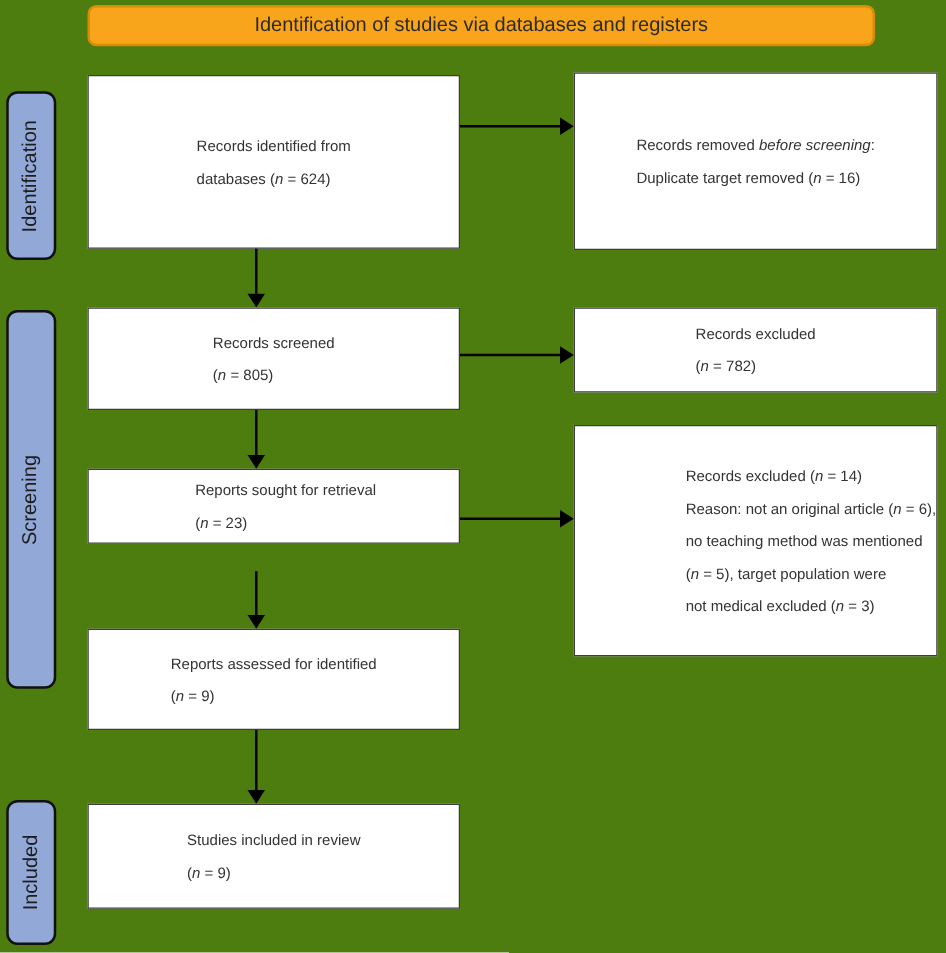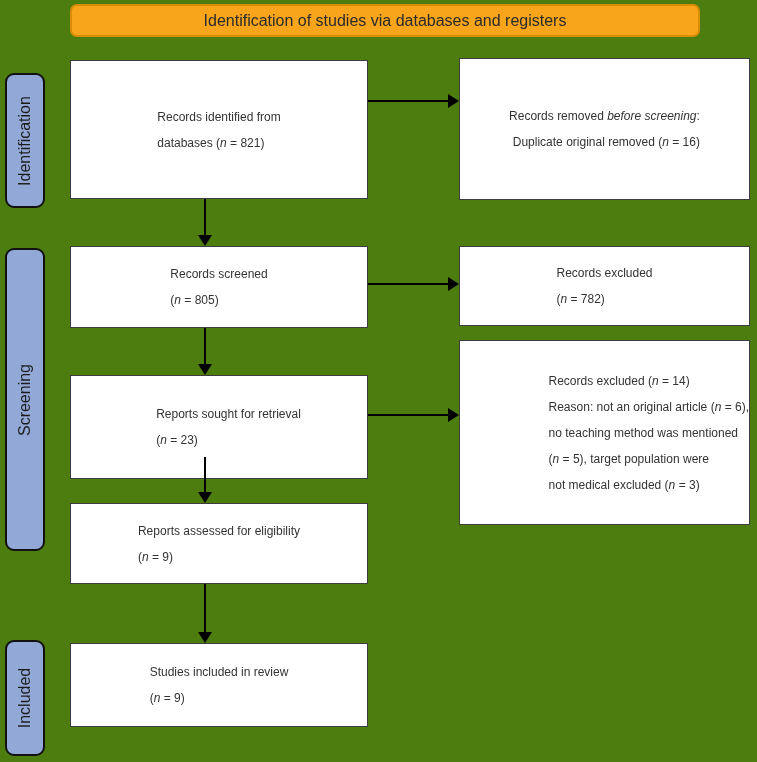--- a/index.html
+++ b/index.html
@@ -24,27 +24,27 @@
   .vtext { transform:rotate(-90deg); white-space:nowrap; font-size:16px; color:#1d1d1d; }
   .box {
     position:absolute; background:#ffffff; border:1.5px solid #3d3d3d;
     display:flex; align-items:center; justify-content:center;
     font-size:12px; line-height:26px; box-sizing:border-box;
   }
   .box .txt { text-align:left; }
   .main { left:70px; width:298px; }
   .m1 { top:60px;  height:139px; }
   .m2 { top:246px; height:82px;justify-content:center; }
-  .m3 { top:375px; height:104px;padding-left:19px; }
+  .m3 { top:375px; height:60px;padding-left:19px; }
   .m4 { top:503px; height:81px; }
   .m5 { top:643px; height:84px; }
   .right { left:459px; width:291px; }
   .r1 { top:58px;  height:142px; }
-  .r1 .txt { text-align:right; }
-  .r2 { top:246px; height:80px; }
+  .r1 .txt { text-align:left; }
+  .r2 { top:246px; height:68px; }
   .r3 { top:340px; height:185px; justify-content:flex-end; padding-left:10px; }
   .it { font-style:italic; }
   .vline { position:absolute; width:2px; background:#000; left:204px; }
   .hline { position:absolute; height:2px; background:#000; left:368px; width:80px; }
   .head-down {
     position:absolute; left:198px; width:0; height:0;
     border-left:7px solid transparent; border-right:7px solid transparent;
     border-top:11px solid #000;
   }
   .head-right {
@@ -68,56 +68,56 @@
   <div class="side side-sc">
     <span class="vtext">Screening</span>
   </div>
   <div class="side side-in">
     <span class="vtext">Included</span>
   </div>
 
   <div class="box main m1">
     <div class="txt">
       <div><span>Records identified from</span></div>
-      <div><span>databases (</span><span class="it">n</span><span> = 821)</span></div>
+      <div><span>databases (</span><span class="it">n</span><span> = 624)</span></div>
     </div>
   </div>
 
   <div class="box main m2">
     <div class="txt">
       <div><span>Records screened</span></div>
       <div><span>(</span><span class="it">n</span><span> = 805)</span></div>
     </div>
   </div>
 
   <div class="box main m3">
     <div class="txt">
       <div><span>Reports sought for retrieval</span></div>
       <div><span>(</span><span class="it">n</span><span> = 23)</span></div>
     </div>
   </div>
 
   <div class="box main m4">
     <div class="txt">
-      <div><span>Reports assessed for eligibility</span></div>
+      <div><span>Reports assessed for identified</span></div>
       <div><span>(</span><span class="it">n</span><span> = 9)</span></div>
     </div>
   </div>
 
   <div class="box main m5">
     <div class="txt">
       <div><span>Studies included in review</span></div>
       <div><span>(</span><span class="it">n</span><span> = 9)</span></div>
     </div>
   </div>
 
   <div class="box right r1">
     <div class="txt">
       <div><span>Records removed </span><span class="it">before screening</span><span>:</span></div>
-      <div><span>Duplicate original removed (</span><span class="it">n</span><span> = 16)</span></div>
+      <div><span>Duplicate target removed (</span><span class="it">n</span><span> = 16)</span></div>
     </div>
   </div>
 
   <div class="box right r2">
     <div class="txt">
       <div><span>Records excluded</span></div>
       <div><span>(</span><span class="it">n</span><span> = 782)</span></div>
     </div>
   </div>
 

